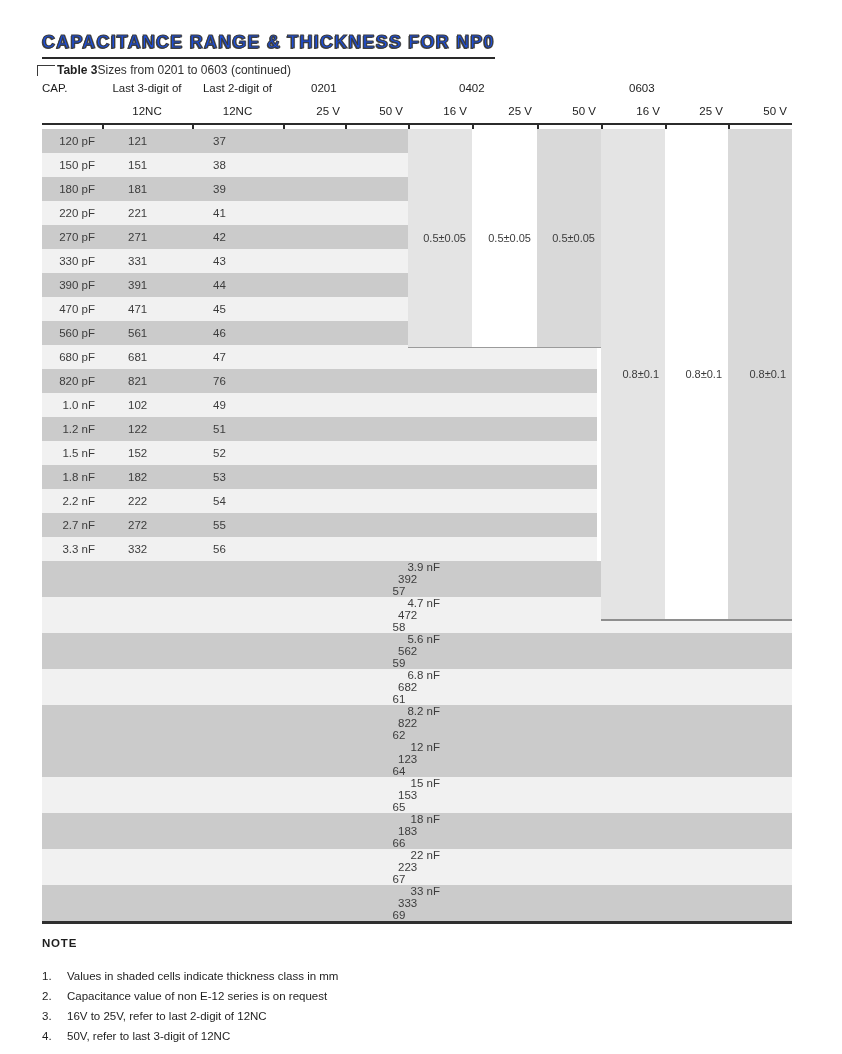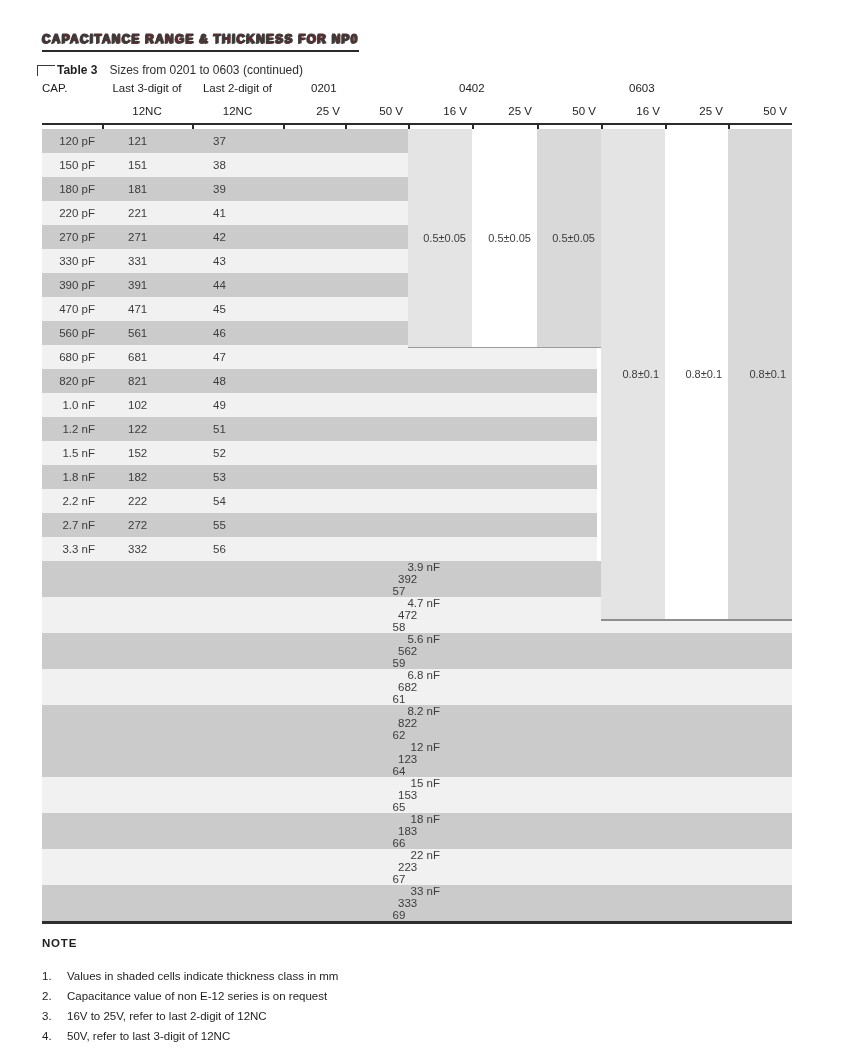--- a/index.html
+++ b/index.html
@@ -3,31 +3,31 @@
 <meta charset="utf-8">
 <style>
   html,body{margin:0;padding:0;}
   body{
     width:842px;height:1054px;position:relative;background:#ffffff;
     font-family:"Liberation Sans", sans-serif;color:#3c3c3c;overflow:hidden;
   }
   
   .title{
     position:absolute;left:42px;top:32px;display:inline-block;
-    font-size:12px;font-weight:700;letter-spacing:1.2px;white-space:nowrap;
-    color:#7f1d1d;-webkit-text-stroke:1px #3a3a3a;
+    font-size:18px;font-weight:700;letter-spacing:1.2px;white-space:nowrap;
+    color:#1d4ed8;-webkit-text-stroke:1px #3a3a3a;
     text-shadow:-1px 1px 0 #4a4a4a, 1px 0 0 #8a8a8a;
     border-bottom:2.5px solid #2a2a2a;padding-bottom:4px;
   }
   
   .caption{position:absolute;left:37px;top:63px;font-size:12px;color:#2e2e2e;white-space:nowrap;}
   .bracket{display:inline-block;width:17px;height:10px;border-top:1.5px solid #3a3a3a;
     border-left:1.5px solid #3a3a3a;vertical-align:-2px;margin-right:2px;}
   .cap-label-strong{font-weight:700;color:#1f1f1f;}
-  .cap-text{margin-left:12px;}
+  .cap-text{}
   
   .hdr{position:absolute;left:42px;top:82px;width:750px;height:40px;font-size:11.5px;color:#1c1c1c;}
   .hdr .h{position:absolute;white-space:nowrap;}
   .hl1{top:0;}
   .hl2{top:23px;}
   .ctr{text-align:center;}
   .vlab{text-align:right;padding-right:5px;box-sizing:border-box;}
   .hc-cap{left:0;width:60px;}
   .hc-3d{left:60px;width:90px;}
   .hc-2d{left:150px;width:91px;}
@@ -166,21 +166,21 @@
       <span class="c c2">46</span>
     </div>
     <div class="row light w2">
       <span class="c cap">680 pF</span>
       <span class="c c3">681</span>
       <span class="c c2">47</span>
     </div>
     <div class="row dark w2">
       <span class="c cap">820 pF</span>
       <span class="c c3">821</span>
-      <span class="c c2">48</span>
+      <span class="c c2">76</span>
     </div>
     <div class="row light w2">
       <span class="c cap">1.0 nF</span>
       <span class="c c3">102</span>
       <span class="c c2">49</span>
     </div>
     <div class="row dark w2">
       <span class="c cap">1.2 nF</span>
       <span class="c c3">122</span>
       <span class="c c2">51</span>

